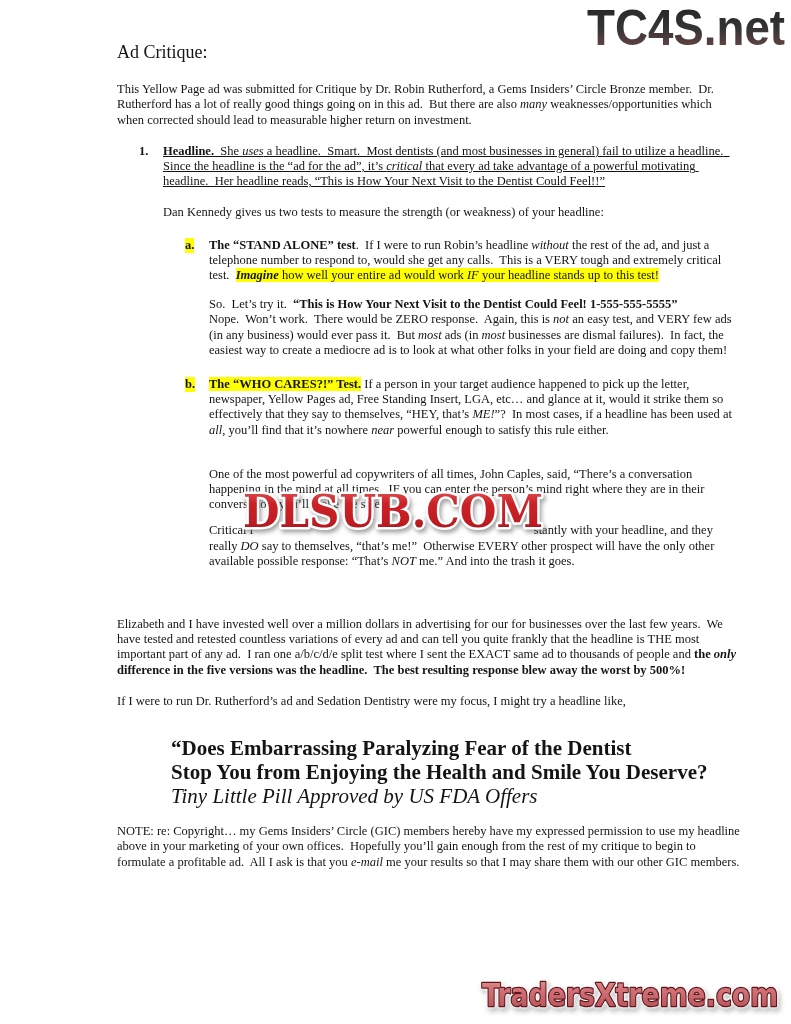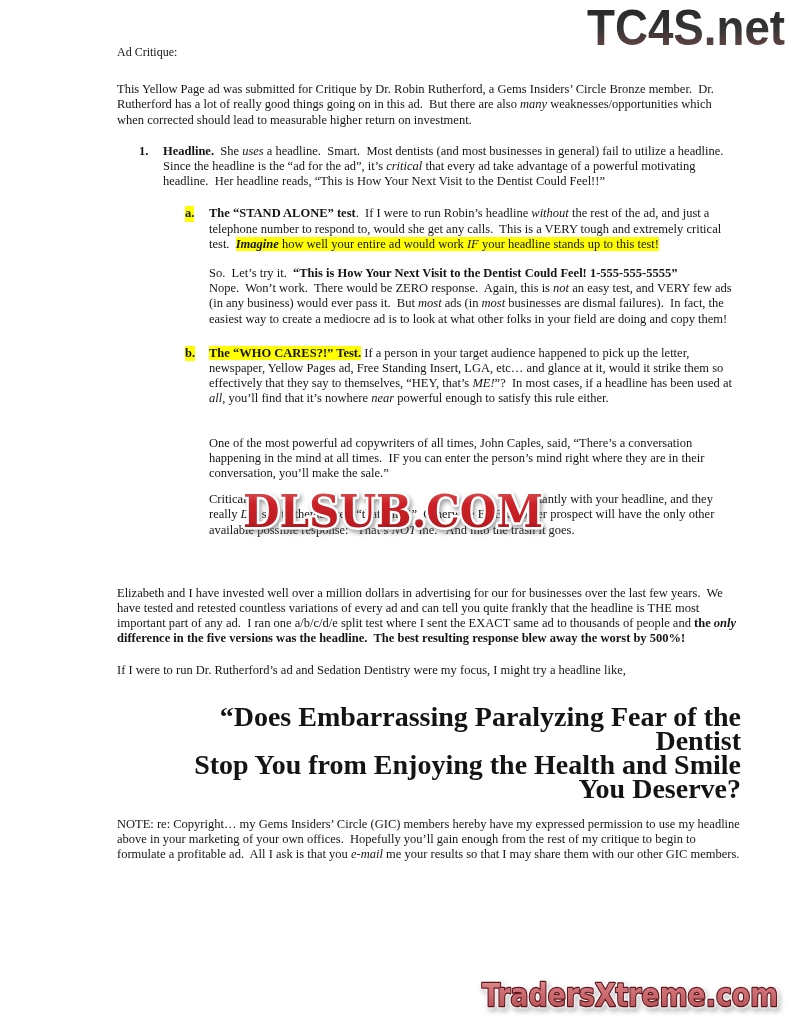--- a/index.html
+++ b/index.html
@@ -10,44 +10,44 @@
     overflow:hidden;
     font-family:"Liberation Serif","DejaVu Serif",serif;
     font-size:12.5px;
     line-height:15.2px;
     color:#141414;
   }
   .content{
     position:absolute;left:117px;top:0;width:624px;padding-top:45px;
   }
   .para{margin:0 0 16px 0;white-space:pre-wrap;}
-  .doc-title{margin:0 0 22px 0;font-size:12px;}
+  .doc-title{margin:0 0 22px 0;font-size:18px;}
   .ind1{padding-left:46px;}
   .ind2{padding-left:92px;}
   .li{position:relative;margin:0 0 16px 0;}
   .li .marker{position:absolute;top:0;}
   .lv1 .marker{left:22px;}
-  .lv1 .li-text{padding-left:46px;}
+  .lv1 .li-text{padding-left:46px;text-decoration:underline;}
   .lv2 .marker{left:68px;}
   .lv2 .li-text{padding-left:92px;margin-top:17px;}
   .li-text{white-space:pre-wrap;}
   .mb14{margin-bottom:14px;}
   .mb13{margin-bottom:19px;}
   .mb11{margin-bottom:11px;margin-top:29px;}
   .mb32{margin-bottom:48px;}
   .mb27{margin-bottom:27px;font-family:Liberation Serif, serif;}
   .mb0{margin-bottom:0;}
   .b{font-weight:bold;}
   .i{font-style:italic;}
   .u{}
   .hl{background:#ffff00;}
   .gap{display:inline-block;width:280px;height:1px;}
   .headline{
-    padding-left:54px;text-align:right;
-    font-size:28px;line-height:24px;
+    padding-left:54px;text-align:left;
+    font-size:21px;line-height:24px;
     margin:0 0 16px 0;
   }
   
   .logo-tc4s{position:absolute;top:0;right:2px;}
   .logo-tc4s text{
     font-family:"Liberation Sans","DejaVu Sans",sans-serif;
     font-weight:900;font-size:50px;
   }
   .logo-dlsub{position:absolute;left:225px;top:483px;
     filter:drop-shadow(2px 3px 2px rgba(90,90,90,0.55));}
@@ -83,20 +83,21 @@
 
     <div class="doc-title">Ad Critique:</div>
 
     <p class="para"><span>This Yellow Page ad was submitted for Critique by Dr. Robin Rutherford, a Gems Insiders’ Circle Bronze member.  Dr. Rutherford has a lot of really good things going on in this ad.  But there are also </span><span class="i">many</span><span> weaknesses/opportunities which when corrected should lead to measurable higher return on investment.</span></p>
 
     <div class="li lv1">
       <span class="marker b">1.</span>
       <div class="li-text"><span class="b">Headline.</span><span>  She </span><span class="i">uses</span><span> a headline.  Smart.  Most dentists (and most businesses in general) fail to utilize a headline.  Since the headline is the “ad for the ad”, it’s </span><span class="i">critical</span><span> that every ad take advantage of a powerful motivating headline.  Her headline reads, “This is How Your Next Visit to the Dentist Could Feel!!”</span></div>
     </div>
 
+    <p class="para ind1"><span>Dan Kennedy gives us two tests to measure the strength (or weakness) of your headline:</span></p>
 
     <div class="li lv2 mb14">
       <span class="marker b hl">a.</span>
       <div class="li-text"><span class="b">The “STAND ALONE” test</span><span>.  If I were to run Robin’s headline </span><span class="i">without</span><span> the rest of the ad, and just a telephone number to respond to, would she get any calls.  This is a VERY tough and extremely critical test.  </span><span class="b i hl">Imagine</span><span class="hl"> how well your entire ad would work </span><span class="i hl">IF</span><span class="hl"> your headline stands up to this test!</span></div>
     </div>
 
     <p class="para ind2 mb13"><span>So.  Let’s try it.  </span><span class="b">“This is How Your Next Visit to the Dentist Could Feel! 1-555-555-5555”</span><br><span>Nope.  Won’t work.  There would be ZERO response.  Again, this is </span><span class="i">not</span><span> an easy test, and VERY few ads (in any business) would ever pass it.  But </span><span class="i">most</span><span> ads (in </span><span class="i">most</span><span> businesses are dismal failures).  In fact, the easiest way to create a mediocre ad is to look at what other folks in your field are doing and copy them!</span></p>
 
     <div class="li lv2 mb14">
       <span class="marker b hl">b.</span>
@@ -107,20 +108,21 @@
 
     <p class="para ind2 mb32"><span>Critical f</span><span class="gap"></span><span>stantly with your headline, and they really </span><span class="i">DO</span><span> say to themselves, “that’s me!”  Otherwise EVERY other prospect will have the only other available possible response: “That’s </span><span class="i">NOT</span><span> me.” And into the trash it goes.</span></p>
 
     <p class="para"><span>Elizabeth and I have invested well over a million dollars in advertising for our for businesses over the last few years.  We have tested and retested countless variations of every ad and can tell you quite frankly that the headline is THE most important part of any ad.  I ran one a/b/c/d/e split test where I sent the EXACT same ad to thousands of people and </span><span class="b">the </span><span class="b i">only</span><span class="b"> difference in the five versions was the headline.  The best resulting response blew away the worst by 500%!</span></p>
 
     <p class="para mb27"><span>If I were to run Dr. Rutherford’s ad and Sedation Dentistry were my focus, I might try a headline like,</span></p>
 
     <div class="headline">
       <div class="b">“Does Embarrassing Paralyzing Fear of the Dentist</div>
       <div class="b">Stop You from Enjoying the Health and Smile You Deserve?</div>
+      <div class="i">Tiny Little Pill Approved by US FDA Offers</div>
     </div>
 
     <p class="para mb0"><span>NOTE: re: Copyright… my Gems Insiders’ Circle (GIC) members </span><span class="u">hereby have my expressed permission to use my headline above in your marketing of your own offices</span><span>.  Hopefully you’ll gain enough from the rest of my critique to begin to formulate a profitable ad.  All I ask is that you </span><span class="i">e-mail</span><span> me your results so that I may share them with our other GIC members.</span></p>
 
   </div>
 
   <svg class="logo-dlsub" width="336" height="58" viewBox="0 0 336 58">
     <defs>
       <linearGradient id="gDlsub" x1="0" y1="0" x2="0" y2="1">
         <stop offset="0" stop-color="#e2605e"></stop>

